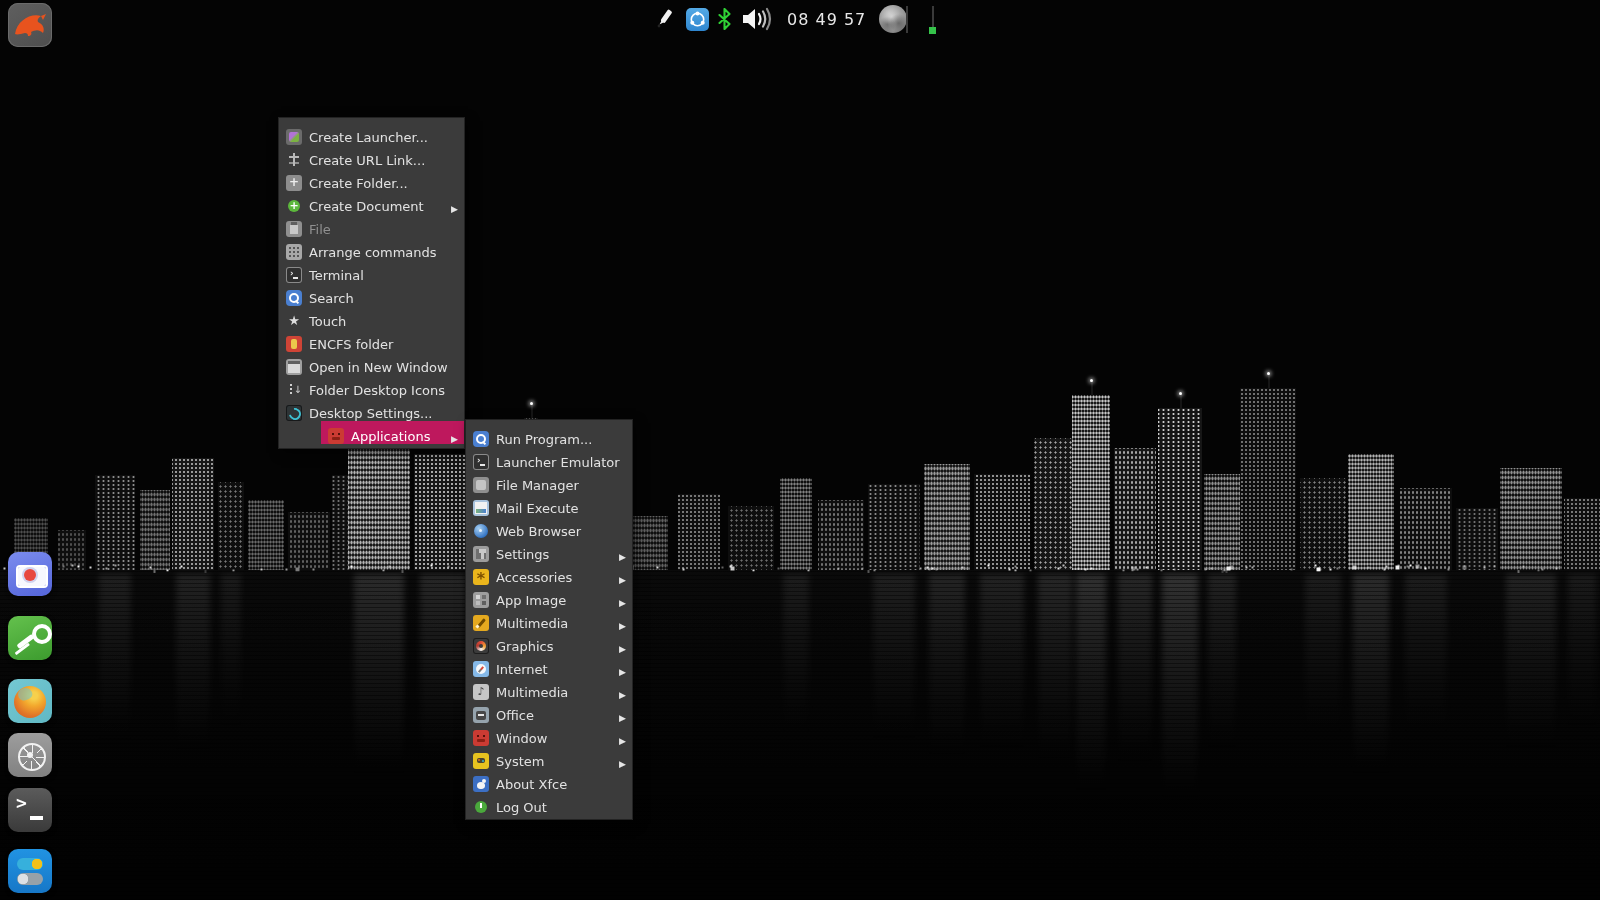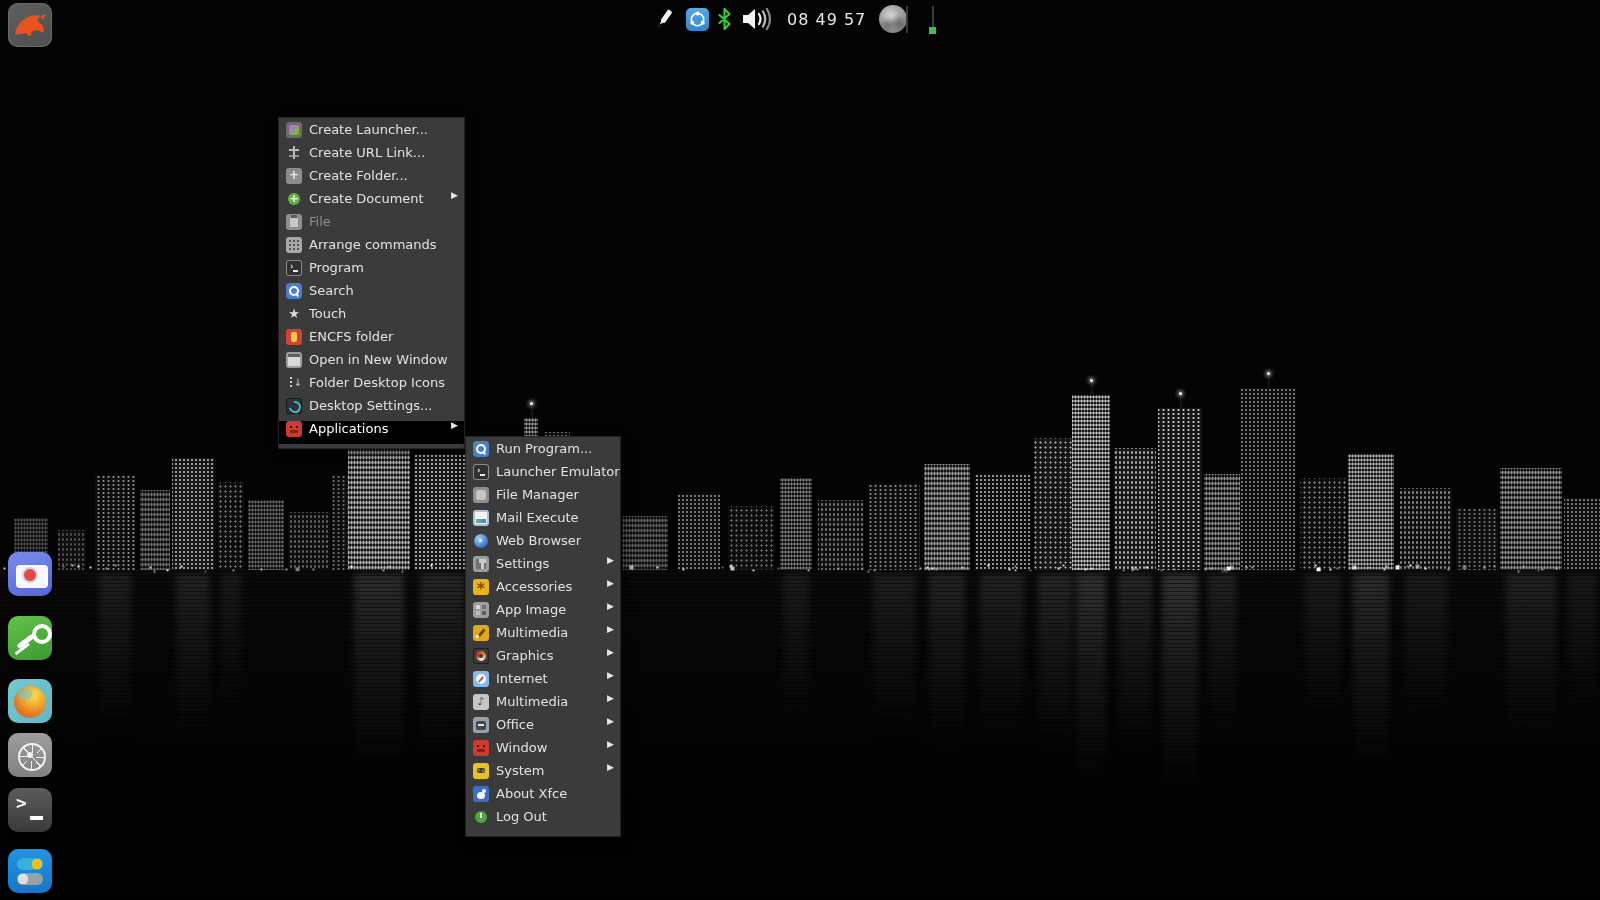--- a/index.html
+++ b/index.html
@@ -73,25 +73,25 @@
 
   .d-toggles { background:linear-gradient(#2193e2,#1777c7); }
   .d-toggles:before { left:9px; top:9px; width:26px; height:12px; border-radius:6px;
     background:radial-gradient(circle at 77% 50%, #f3c11a 0 5px, rgba(0,0,0,0) 5.5px), #36b0dc; }
   .d-toggles:after { left:9px; top:24px; width:26px; height:12px; border-radius:6px;
     background:radial-gradient(circle at 23% 50%, #dde1e5 0 5px, rgba(0,0,0,0) 5.5px), #97a1a8; }
 
   
   .menu { position:absolute; background:#3b3b3b; border:1px solid #232323; box-shadow:3px 4px 10px rgba(0,0,0,.55); padding:4px 0; }
   #main-menu { left:278px; top:117px; width:187px; }
-  #sub-menu  { left:465px; top:436px; width:156px; }
-  .mrow { display:flex; align-items:flex-start; height:23px; padding:0 6px 0 7px; gap:7px; cursor:default; }
+  #sub-menu  { left:465px; top:419px; width:168px; }
+  .mrow { display:flex; align-items:flex-end; height:23px; padding:0 6px 0 7px; gap:7px; cursor:default; }
   .mrow .lbl { font-size:13px; color:#e2e2e2; white-space:nowrap; flex:1 1 auto; }
   .mrow.disabled .lbl { color:#909090; }
-  .mrow.selected { background:#000000; }
+  .mrow.selected { background:#be185d;margin-left:42px; }
   .mrow.selected .lbl { color:#ffffff; }
   .arrow { font-size:9px; color:#e6e6e6; line-height:1; }
 
   
   .icn { position:relative; flex:0 0 16px; width:16px; height:16px; border-radius:3px; }
   .icn:before, .icn:after { content:""; position:absolute; }
 
   .i-create-launcher { background:#6b6b6b; }
   .i-create-launcher:before { inset:3px; border-radius:2px; background:linear-gradient(135deg,#b273d6 40%,#7cb342 60%); }
 
@@ -348,21 +348,21 @@
       <div class="mrow disabled">
         <span class="icn i-paste"></span>
         <span class="lbl">File</span>
       </div>
       <div class="mrow">
         <span class="icn i-execute-commands"></span>
         <span class="lbl">Arrange commands</span>
       </div>
       <div class="mrow">
         <span class="icn i-terminal"></span>
-        <span class="lbl">Program</span>
+        <span class="lbl">Terminal</span>
       </div>
       <div class="mrow">
         <span class="icn i-search"></span>
         <span class="lbl">Search</span>
       </div>
       <div class="mrow">
         <span class="icn i-touch-star"></span>
         <span class="lbl">Touch</span>
       </div>
       <div class="mrow">

